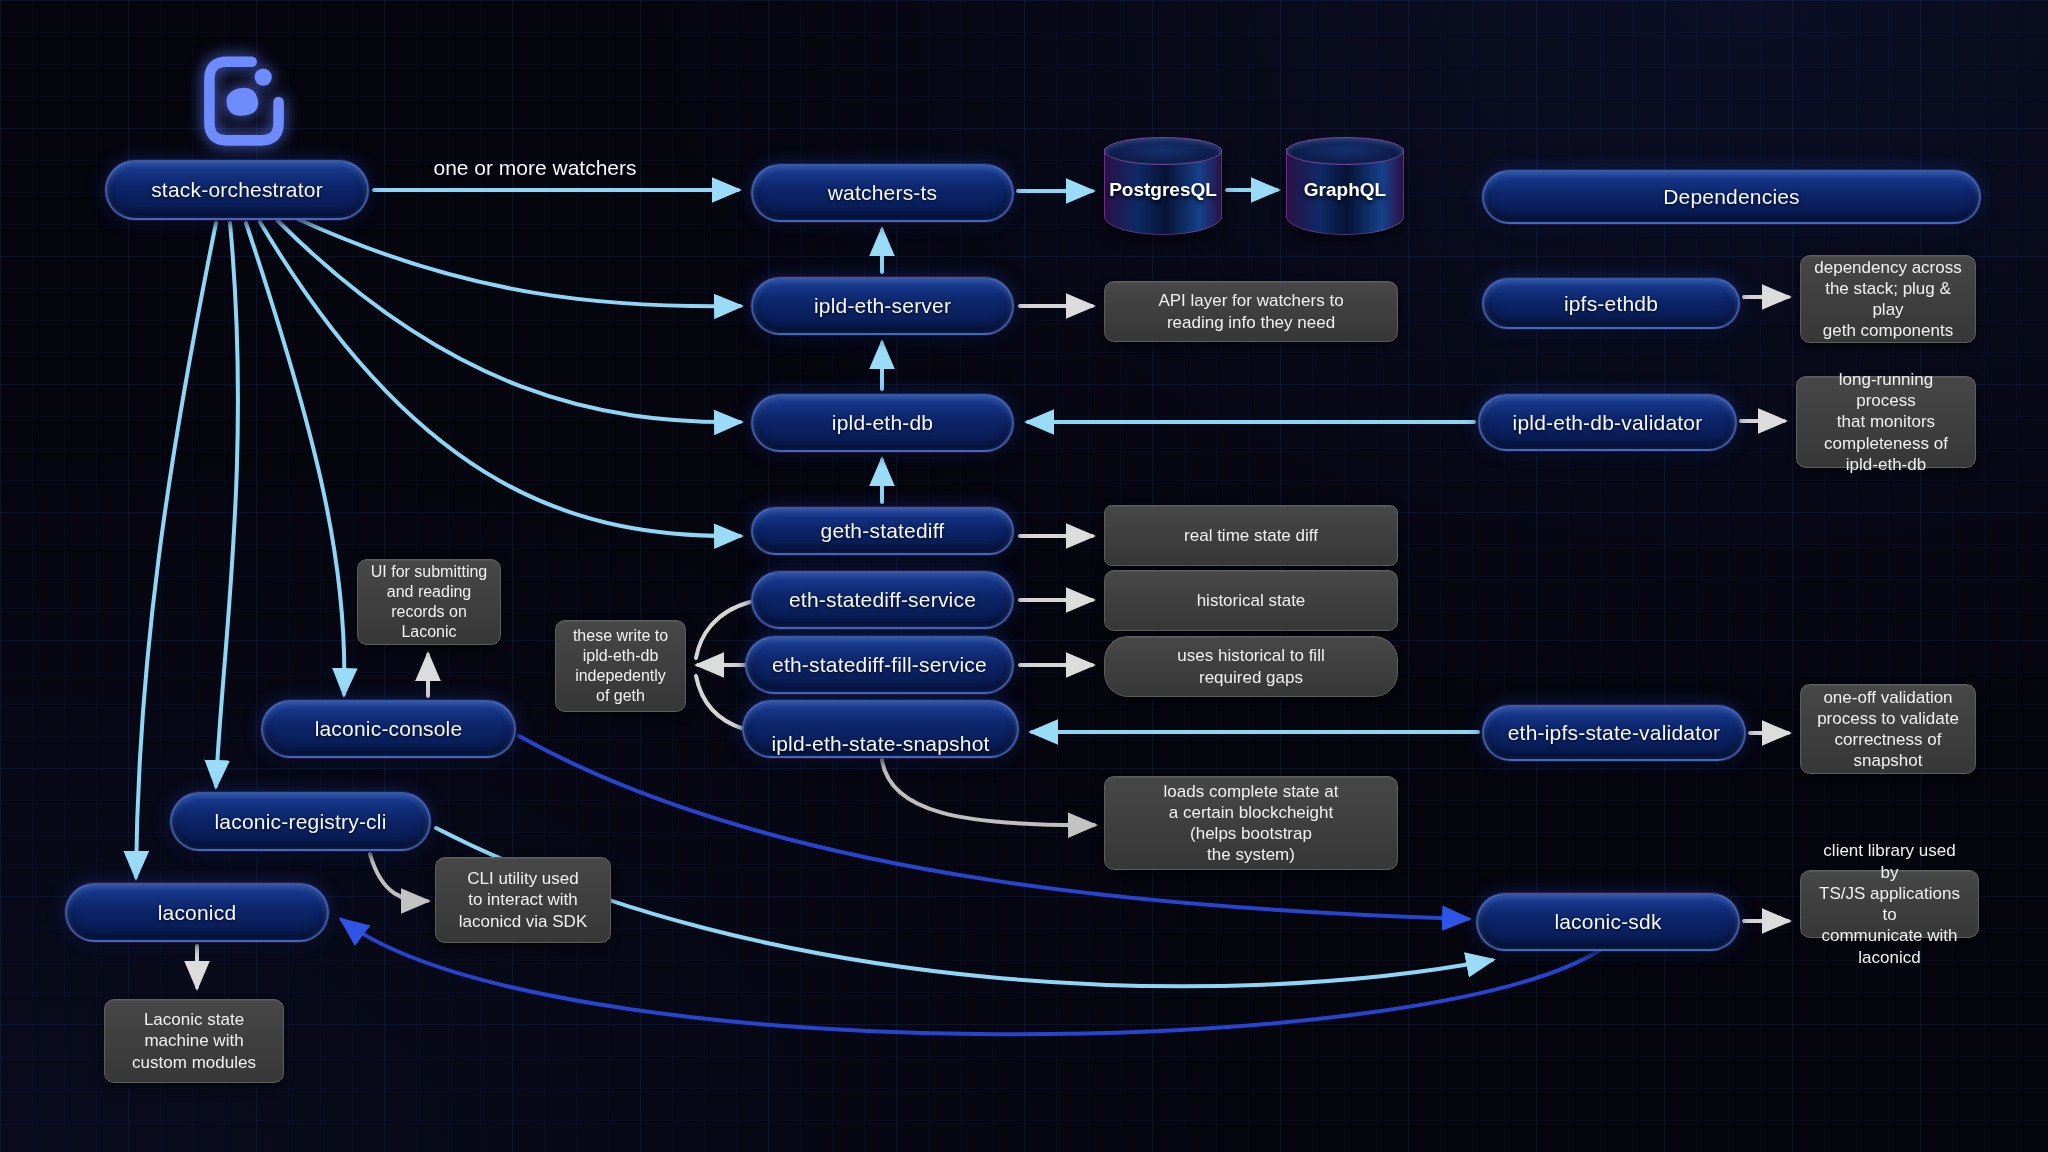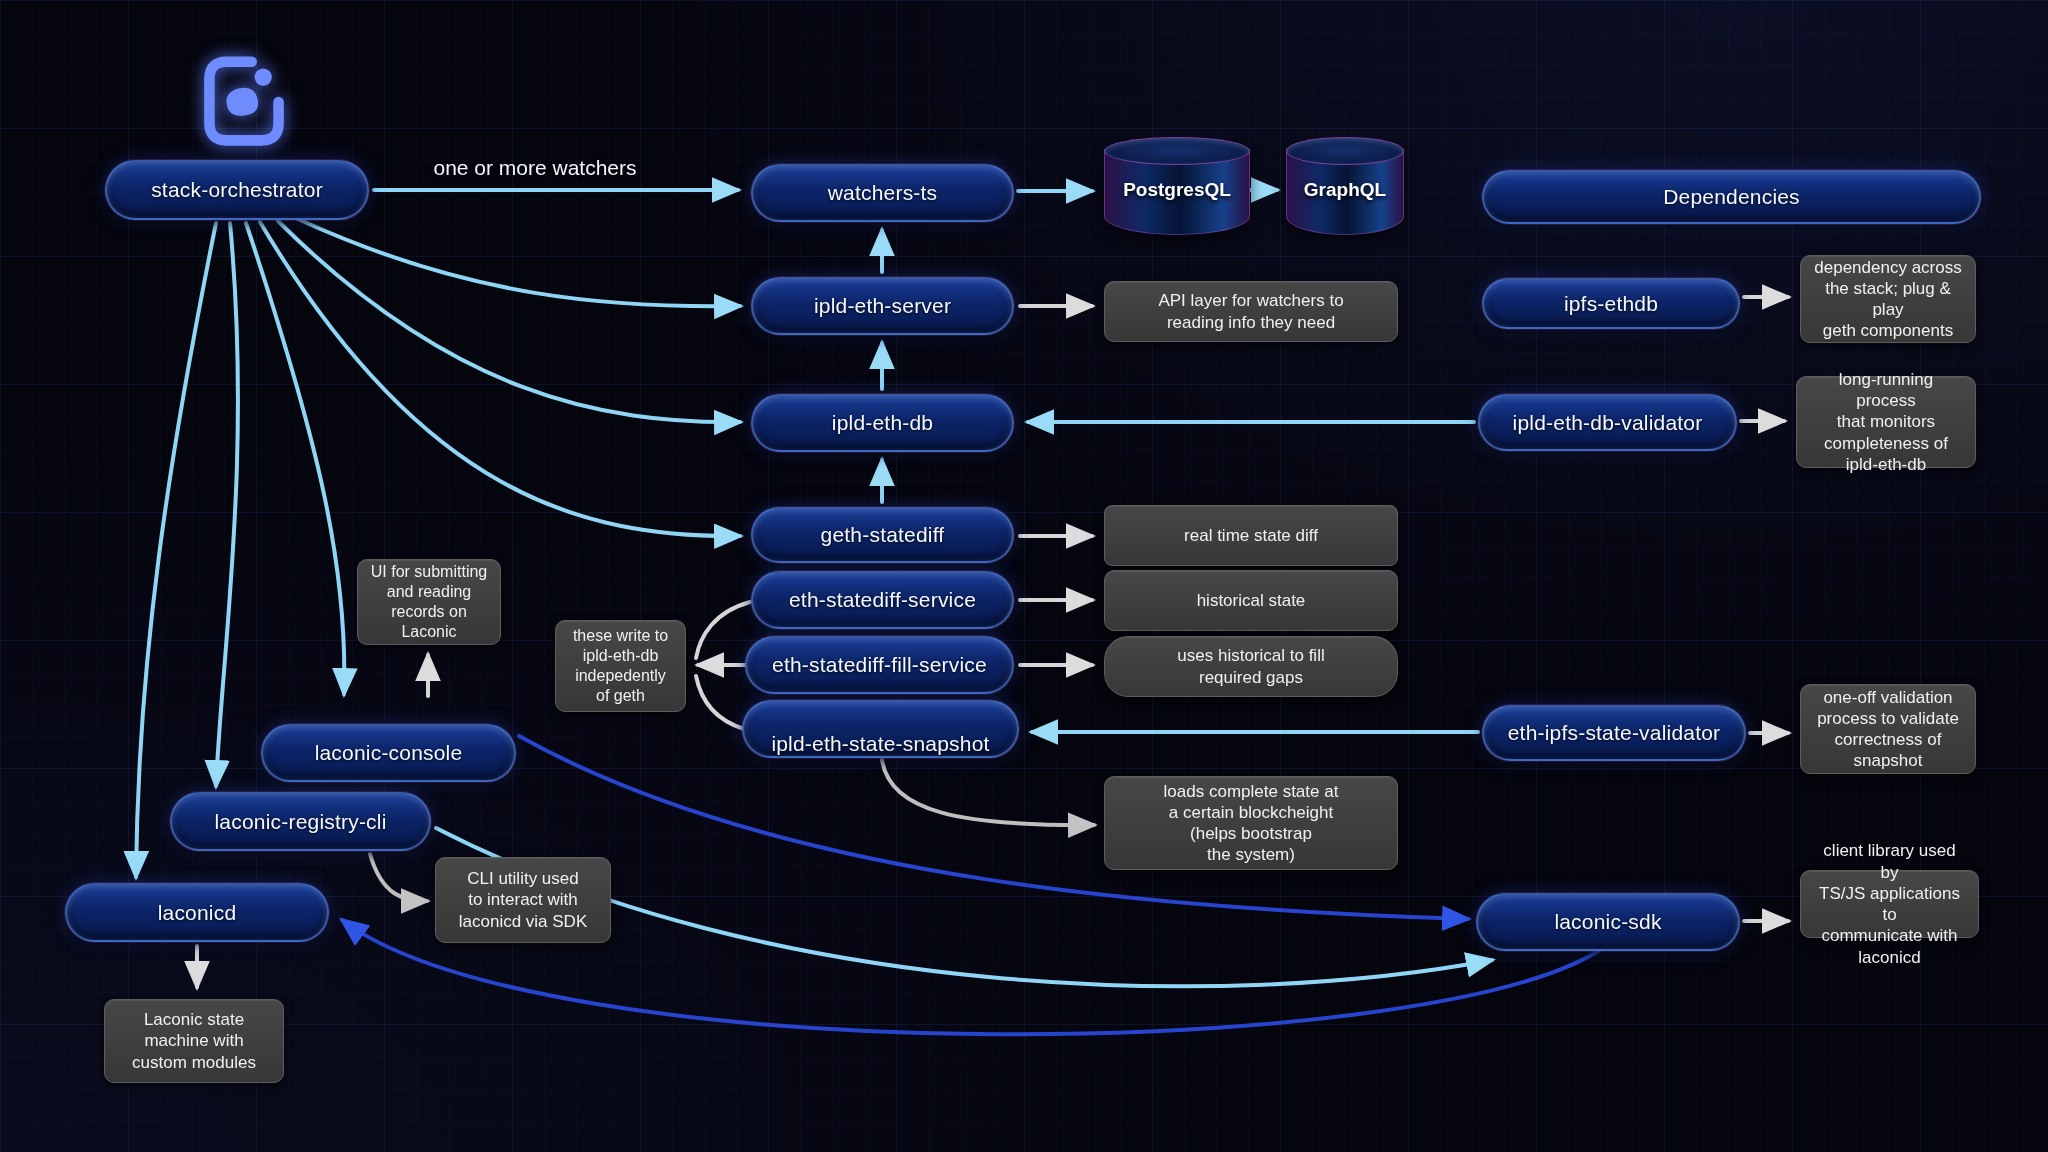--- a/index.html
+++ b/index.html
@@ -148,49 +148,49 @@
   </div>
   <div class="pill" style="left:1482px;top:278px;width:258px;height:51px;text-align:right;">
     <span>ipfs-ethdb</span>
   </div>
   <div class="pill" style="left:751px;top:394px;width:263px;height:58px;">
     <span>ipld-eth-db</span>
   </div>
   <div class="pill" style="left:1478px;top:394px;width:259px;height:57px;">
     <span>ipld-eth-db-validator</span>
   </div>
-  <div class="pill" style="left:751px;top:507px;width:263px;height:56px;">
+  <div class="pill" style="left:751px;top:507px;width:263px;height:48px;">
     <span>geth-statediff</span>
   </div>
   <div class="pill" style="left:751px;top:571px;width:263px;height:58px;">
     <span>eth-statediff-service</span>
   </div>
   <div class="pill" style="left:745px;top:636px;width:269px;height:58px;">
     <span>eth-statediff-fill-service</span>
   </div>
   <div class="pill" style="left:742px;top:700px;width:277px;height:58px;align-items:flex-end;">
     <span>ipld-eth-state-snapshot</span>
   </div>
   <div class="pill" style="left:1482px;top:705px;width:264px;height:56px;">
     <span>eth-ipfs-state-validator</span>
   </div>
-  <div class="pill" style="left:261px;top:724px;width:255px;height:58px;">
+  <div class="pill" style="left:261px;top:700px;width:255px;height:58px;">
     <span>laconic-console</span>
   </div>
   <div class="pill" style="left:170px;top:792px;width:261px;height:59px;">
     <span>laconic-registry-cli</span>
   </div>
   <div class="pill" style="left:65px;top:883px;width:264px;height:59px;">
     <span>laconicd</span>
   </div>
   <div class="pill" style="left:1476px;top:893px;width:264px;height:58px;">
     <span>laconic-sdk</span>
   </div>
 
-  <div class="cyl" style="left:1104px;top:137px;width:118px;height:98px;padding-left:28px;">
+  <div class="cyl" style="left:1104px;top:137px;width:118px;height:98px;">
     <div class="cyl-body"></div>
     <div class="cyl-top"></div>
     <div class="cyl-label">PostgresQL</div>
   </div>
   <div class="cyl" style="left:1286px;top:137px;width:118px;height:98px;">
     <div class="cyl-body"></div>
     <div class="cyl-top"></div>
     <div class="cyl-label">GraphQL</div>
   </div>
 

